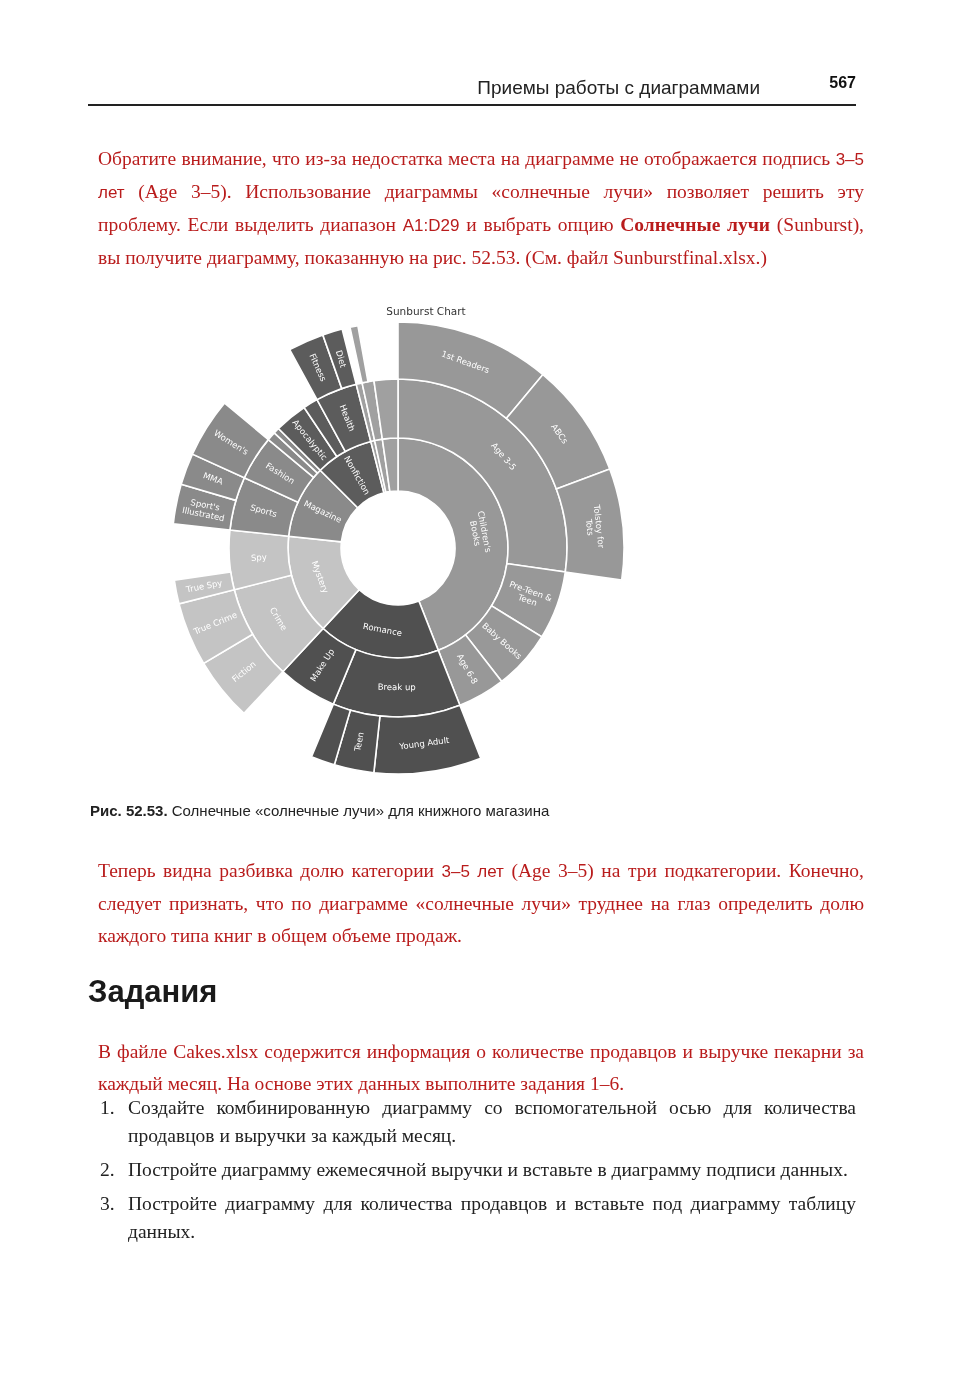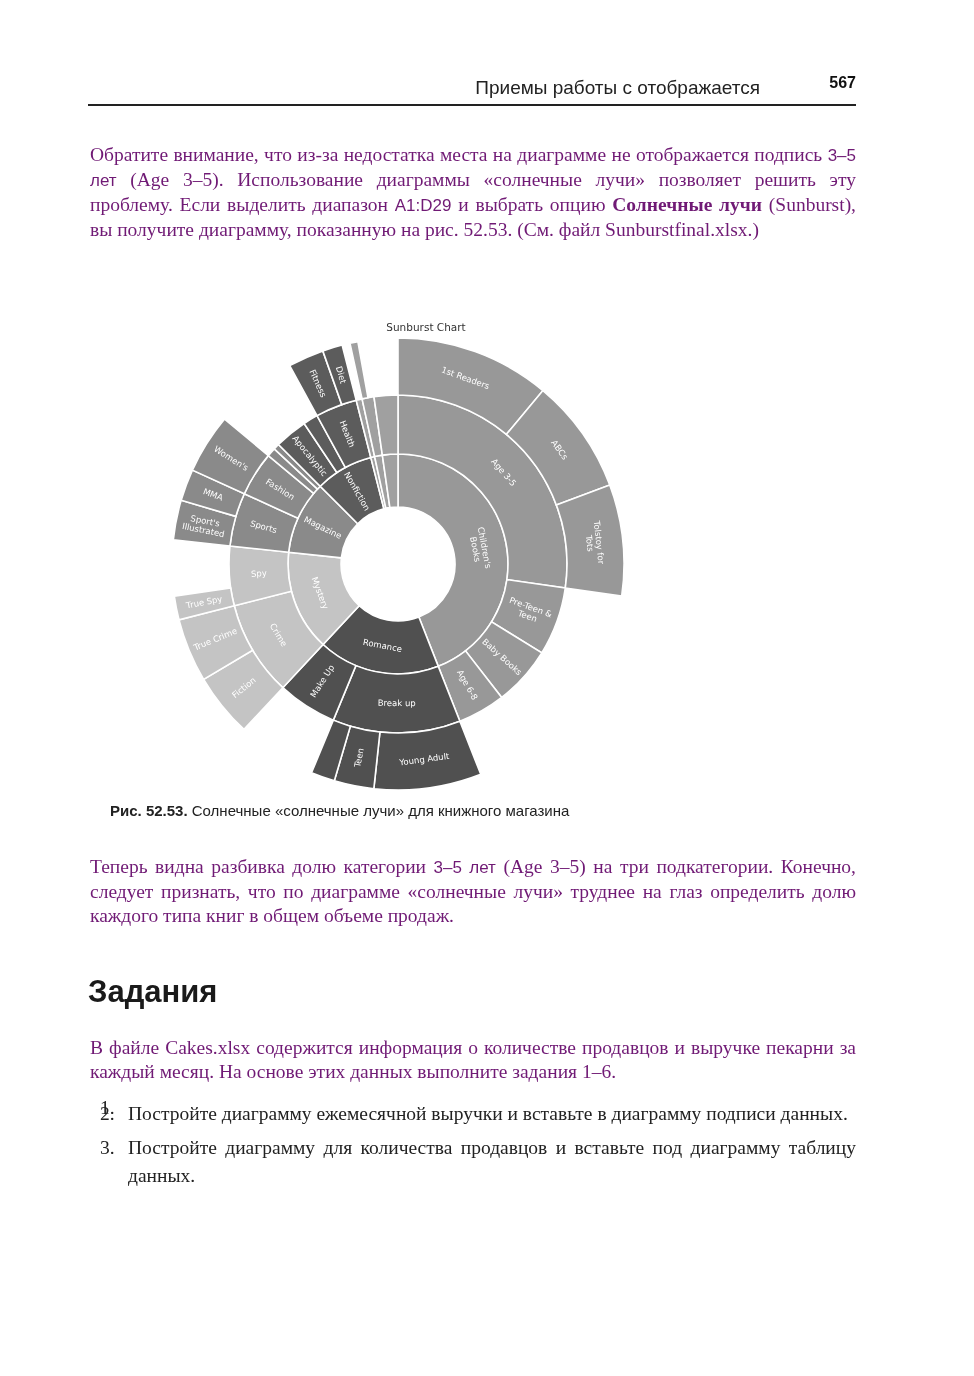--- a/index.html
+++ b/index.html
@@ -1,36 +1,36 @@
 <!DOCTYPE html>
 <html><head>
 <meta charset="utf-8">
 <style>
   html, body { margin: 0; padding: 0; background: #fff; }
   body { width: 974px; height: 1376px; position: relative; overflow: hidden; color: #1f1f1f; }
   .header { position: absolute; left: 88px; top: 72px; width: 768px; height: 32px; border-bottom: 2px solid #222; }
   .header .title { position: absolute; right: 96px; top: 5px; font-family: "Liberation Sans", sans-serif; font-size: 19px; color: #222; }
   .header .pnum { position: absolute; right: 0; top: 2px; font-family: "Liberation Sans", sans-serif; font-weight: bold; font-size: 16px; color: #111; }
-  .para { position: absolute; left: 90px; width: 766px; font-family: "Liberation Serif", serif; font-size: 19.5px; line-height: 24px; text-align: justify; color: #701a75; }
+  .para { position: absolute; left: 98px; width: 766px; font-family: "Liberation Serif", serif; font-size: 19.5px; line-height: 32px; text-align: justify; color: #b91c1c; }
   .mono { font-family: "Liberation Sans", sans-serif; font-size: 17px; }
   .bold { font-weight: bold; }
-  .chart-wrap { position: absolute; left: 170px; top: 312px; width: 470px; height: 490px; }
+  .chart-wrap { position: absolute; left: 170px; top: 296px; width: 470px; height: 490px; }
   .chart-wrap svg { position: absolute; left: 0; top: 0; }
   .caption { position: absolute; left: 90px; top: 802px; font-family: "Liberation Sans", sans-serif; font-size: 15px; color: #222; }
-  .caption b { font-weight: bold; margin-left: 20px; }
+  .caption b { font-weight: bold; }
   .section-title { position: absolute; left: 88px; top: 974px; font-family: "Liberation Sans", sans-serif; font-weight: bold; font-size: 31px; color: #1a1a1a; }
   .tasks { position: absolute; left: 90px; top: 1094px; width: 766px; margin: 0; padding: 0; list-style: none; font-family: "Liberation Serif", serif; font-size: 19.5px; line-height: 28px; color: #222; }
   .tasks li { position: relative; padding-left: 38px; margin-bottom: 6px; text-align: justify; }
   .tasks li .num { position: absolute; left: 10px; top: 0; }
 </style>
 </head>
 <body>
 
 <div class="header">
-  <span class="title">Приемы работы с отображается</span>
+  <span class="title">Приемы работы с диаграммами</span>
   <span class="pnum">567</span>
 </div>
 
 <div class="para" style="top:143px;">
   <span>Обратите внимание, что из-за недостатка места на диаграмме не отображается подпись </span><span class="mono">3–5 лет</span><span> (Age 3–5). Использование диаграммы «солнечные лучи» позволяет решить эту проблему. Если выделить диапазон </span><span class="mono">A1:D29</span><span> и выбрать опцию </span><span class="bold">Солнечные лучи</span><span> (Sunburst), вы получите диаграмму, показанную на рис. 52.53. (См. файл Sunburstfinal.xlsx.)</span>
 </div>
 
 <div class="chart-wrap">
   <svg id="sunburst" width="470" height="490" viewBox="0 0 470 490" xmlns="http://www.w3.org/2000/svg">
     <text id="chart-title" x="256" y="19" text-anchor="middle" font-family="DejaVu Sans, sans-serif" font-size="10.5" fill="#333">Sunburst Chart</text>
@@ -118,16 +118,16 @@
 
 <div class="para" style="top:855px;">
   <span>Теперь видна разбивка долю категории </span><span class="mono">3–5 лет</span><span> (Age 3–5) на три подкатегории. Конечно, следует признать, что по диаграмме «солнечные лучи» труднее на глаз определить долю каждого типа книг в общем объеме продаж.</span>
 </div>
 
 <div class="section-title">Задания</div>
 
 <div class="para" style="top:1036px;">В файле Cakes.xlsx содержится информация о количестве продавцов и выручке пекарни за каждый месяц. На основе этих данных выполните задания 1–6.</div>
 
 <ol class="tasks">
-  <li><span class="num">1.</span></li>
+  <li><span class="num">1.</span><span>Создайте комбинированную диаграмму со вспомогательной осью для количества продавцов и выручки за каждый месяц.</span></li>
   <li><span class="num">2.</span><span>Постройте диаграмму ежемесячной выручки и вставьте в диаграмму подписи данных.</span></li>
   <li><span class="num">3.</span><span>Постройте диаграмму для количества продавцов и вставьте под диаграмму таблицу данных.</span></li>
 </ol>
 
 </body></html>

